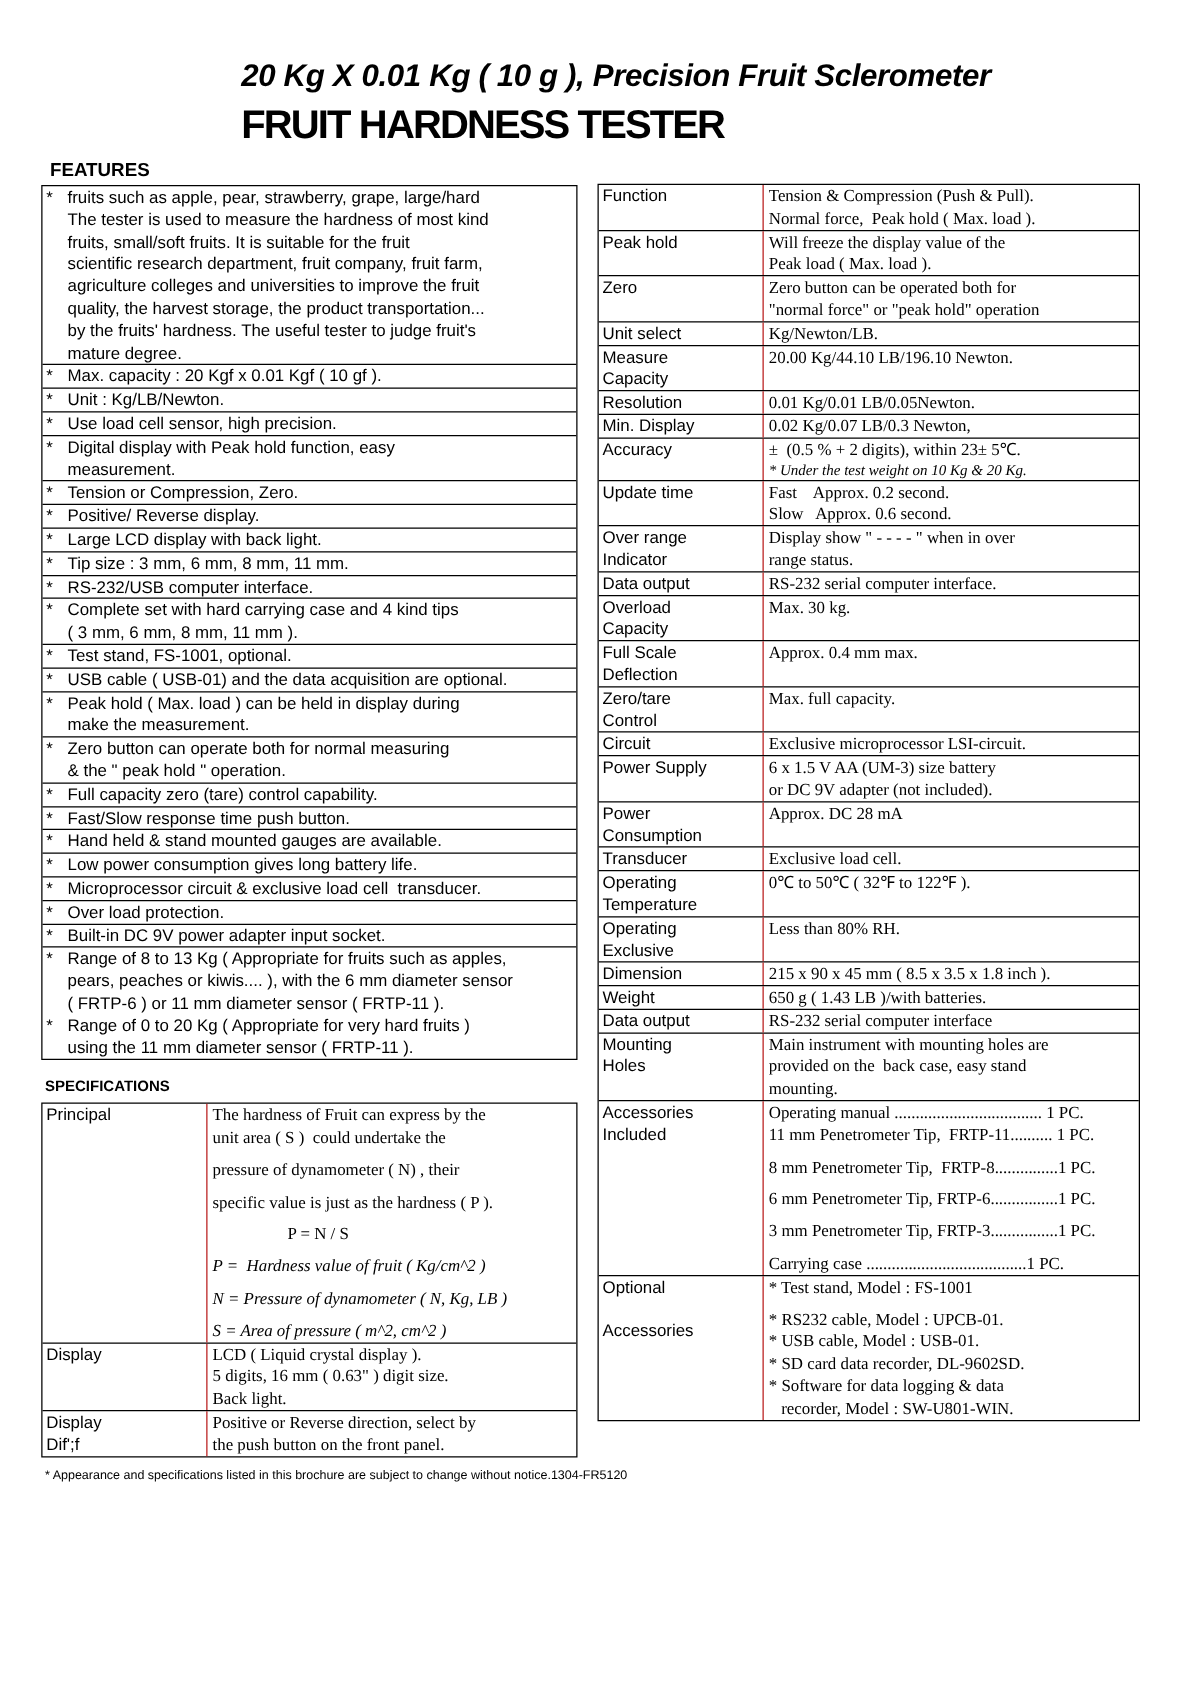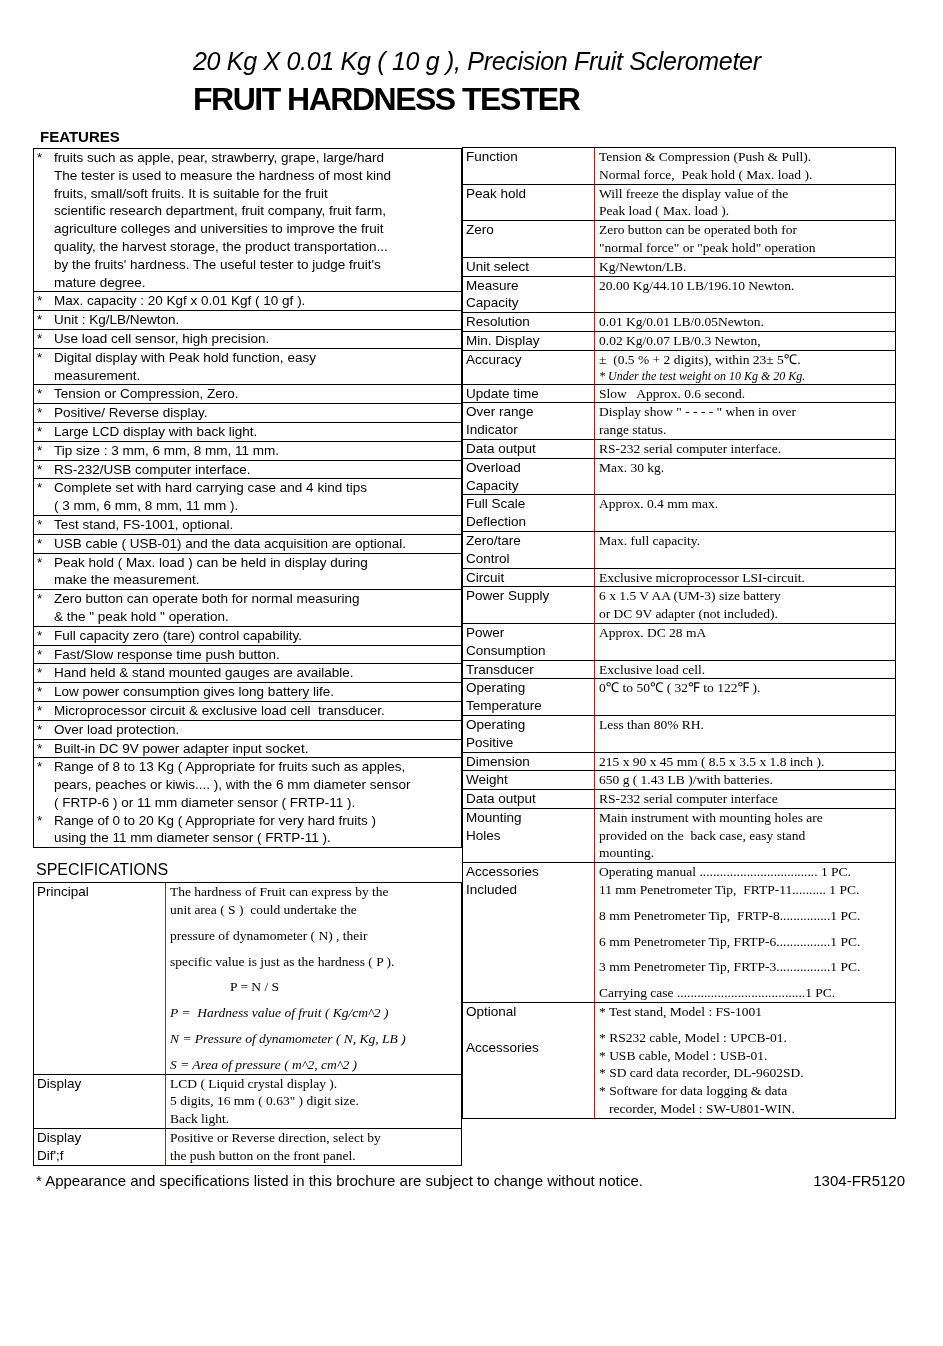--- a/index.html
+++ b/index.html
@@ -3,43 +3,43 @@
 <meta charset="utf-8">
 <style>
   html,body{margin:0;padding:0;background:#ffffff;}
   body{
     width:943px;height:1346px;overflow:hidden;color:#000;
     font-family:"Liberation Sans","DejaVu Sans",sans-serif;
     font-size:13.5px;line-height:17.8px;
     -webkit-font-smoothing:antialiased;
   }
   .header{padding:46px 0 0 193px;}
-  .subtitle{font-style:italic;font-weight:normal;font-size:25px;line-height:31px;letter-spacing:-0.3px;}
+  .subtitle{font-style:italic;font-weight:bold;font-size:25px;line-height:31px;letter-spacing:-0.3px;}
   .title{font-weight:bold;font-size:32px;line-height:44px;letter-spacing:-1.5px;}
   .model{font-weight:bold;font-size:25px;line-height:30px;}
-  .columns{display:flex;padding:0 31px 0 33px;align-items:flex-start;}
+  .columns{display:flex;padding:0 31px 0 33px;gap:16px;align-items:flex-start;}
   .left-col{width:429px;flex:none;}
   .right-col{width:434px;flex:none;}
   .sec-heading{font-weight:bold;font-size:15px;line-height:18px;margin:7px 0 2px 7px;}
-  .sec-heading2{font-weight:normal;font-size:16px;line-height:19px;margin:12px 0 3px 3px;}
+  .sec-heading2{font-weight:bold;font-size:12px;line-height:19px;margin:12px 0 3px 3px;}
   .ftable,.stable{border:1px solid #000;background:#fff;}
   .frow{display:flex;padding:0 4px 0 3px;}
   .frow.bt{border-top:1px solid #000;}
   .fstar{width:17px;flex:none;}
   .flines{flex:1;min-width:0;}
   .srow{display:flex;}
   .srow.bt{border-top:1px solid #000;}
   .slabel{width:125px;flex:none;border-right:1px solid #b91c1c;padding:0 3px;}
   .svalue{flex:1;min-width:0;padding:0 4px;font-family:Liberation Serif, serif;}
   .line{white-space:pre-wrap;}
   .line.gap{margin-top:8px;}
   .line.italic{font-style:italic;}
   .line.small{font-size:12px;line-height:15px;}
   .line.blank{}
-  .footer{display:flex;justify-content:space-between;padding:6px 38px 0 36px;font-size:15px;}
+  .footer{display:flex;padding:6px 38px 0 36px;font-size:10px;}
   .right-col .stable{margin-top:26px;}
 </style>
 </head>
 <body>
 
 <div>
   <div class="header">
     <div class="subtitle">20 Kg X 0.01 Kg ( 10 g ), Precision Fruit Sclerometer</div>
     <div class="title">FRUIT HARDNESS TESTER</div>
   </div>
@@ -315,20 +315,21 @@
             <div class="svalue">
               <div class="line">±  (0.5 % + 2 digits), within 23± 5℃.</div>
               <div class="line italic small">* Under the test weight on 10 Kg &amp; 20 Kg.</div>
             </div>
           </div>
           <div class="srow bt">
             <div class="slabel">
               <div class="line">Update time</div>
             </div>
             <div class="svalue">
+              <div class="line">Fast    Approx. 0.2 second.</div>
               <div class="line">Slow   Approx. 0.6 second.</div>
             </div>
           </div>
           <div class="srow bt">
             <div class="slabel">
               <div class="line">Over range</div>
               <div class="line">Indicator</div>
             </div>
             <div class="svalue">
               <div class="line">Display show " - - - - " when in over</div>
@@ -409,21 +410,21 @@
               <div class="line">Operating</div>
               <div class="line">Temperature</div>
             </div>
             <div class="svalue">
               <div class="line">0℃ to 50℃ ( 32℉ to 122℉ ).</div>
             </div>
           </div>
           <div class="srow bt">
             <div class="slabel">
               <div class="line">Operating</div>
-              <div class="line">Positive</div>
+              <div class="line">Exclusive</div>
             </div>
             <div class="svalue">
               <div class="line">Less than 80% RH.</div>
             </div>
           </div>
           <div class="srow bt">
             <div class="slabel">
               <div class="line">Dimension</div>
             </div>
             <div class="svalue">

